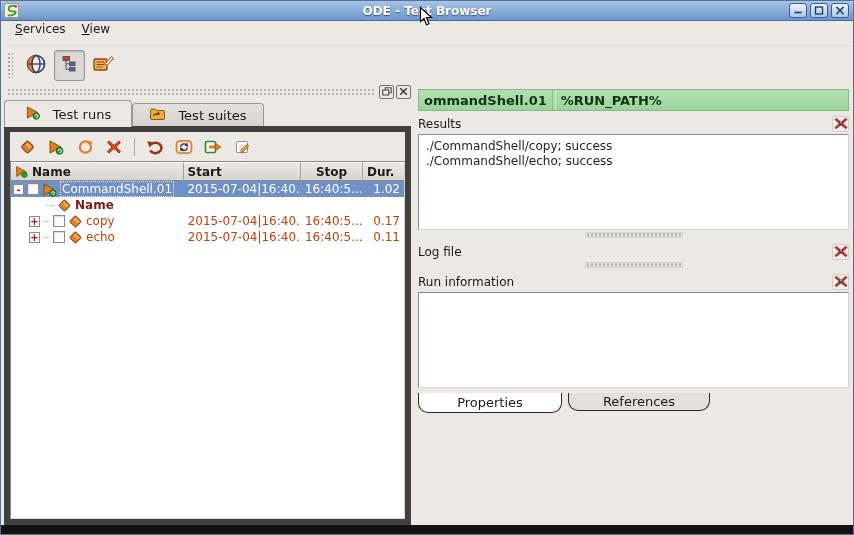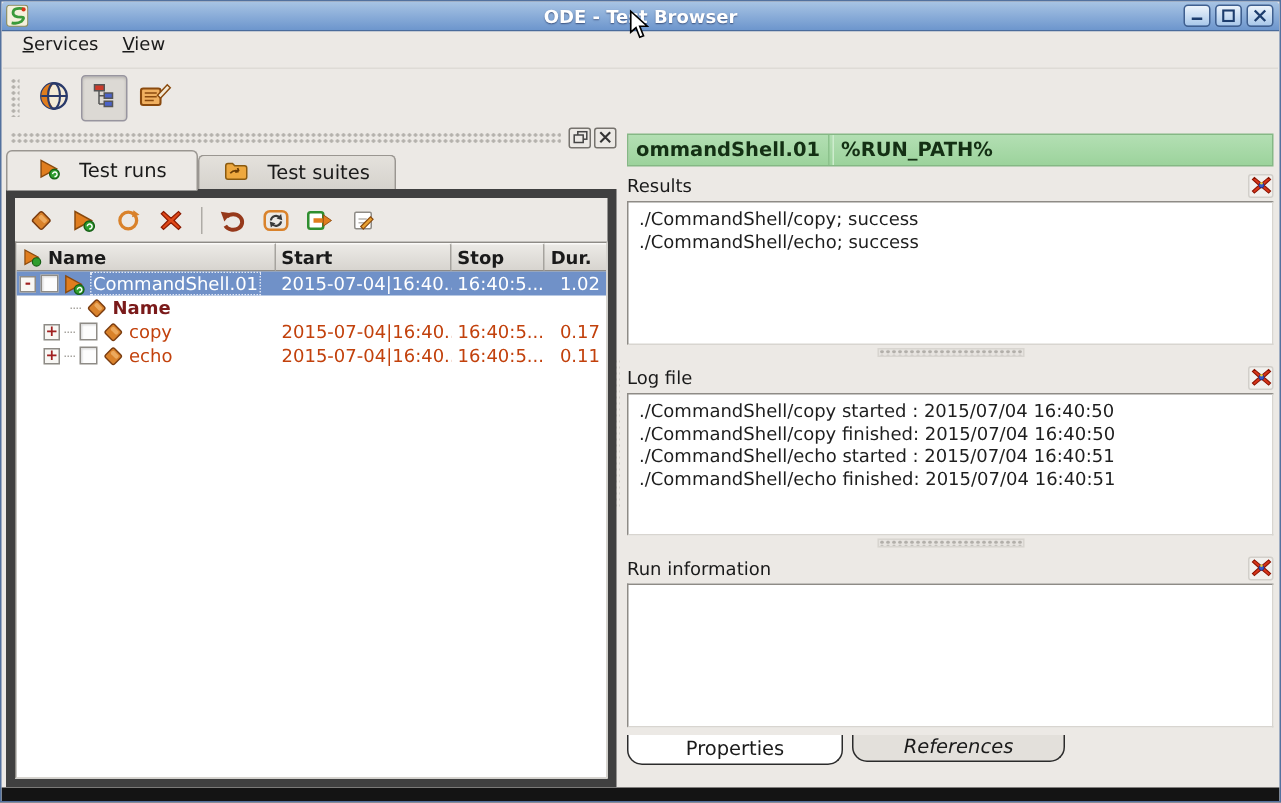--- a/index.html
+++ b/index.html
@@ -43,21 +43,21 @@
     background:#ece9e5;display:flex;flex-direction:column;z-index:2;}
   .tree-toolbar{height:29px;display:flex;align-items:center;padding-left:7px;gap:9px;}
   .tt-btn{display:flex;align-items:center;justify-content:center;width:20px;height:20px;}
   .tt-sep{width:1px;height:18px;background:#aeaba6;margin:0 1px;}
   
   .tree-table{flex:1;border:1px solid;border-color:#8e8b86 #d8d5d0 #d8d5d0 #8e8b86;background:#fff;overflow:hidden;
     display:flex;flex-direction:column;}
   .thead{display:flex;height:19px;background:linear-gradient(#edebe7,#d6d3ce);font-weight:bold;flex:none;}
   .th{border-right:1px solid #a6a39e;border-top:1px solid #fbfaf8;border-bottom:1px solid #8e8b86;
     display:flex;align-items:center;gap:4px;padding:0 4px;}
-  .c-name{width:178px;}.c-start{width:121px;}.c-stop{width:64px;}.c-dur{width:42px;border-right:none;}
+  .c-name{width:178px;}.c-start{width:121px;}.c-stop{width:64px;justify-content:center;}.c-dur{width:42px;border-right:none;}
   .trow{display:flex;height:16px;align-items:center;flex:none;}
   .trow.selected{background:#7091c8;color:#fff;}
   .td{padding:0 4px;white-space:nowrap;overflow:hidden;}
   .td.c-stop,.td.c-dur{text-align:right;}
   .name-flex{display:flex;align-items:center;gap:3px;padding-left:2px;width:178px;overflow:hidden;}
   .expander{width:11px;height:11px;flex:none;background:#f8f7f4;border:1px solid #8e8b86;color:#a02020;
     font-size:10px;font-weight:bold;line-height:9px;text-align:center;}
   .checkbox{width:12px;height:12px;flex:none;background:#fdfdfd;border:1px solid #8e8b86;
     box-shadow:inset 1px 1px 1px rgba(0,0,0,.12);}
   .dotseg{width:7px;border-top:1px dotted #a8a5a0;flex:none;}
@@ -81,21 +81,21 @@
   .box-results{height:96px;margin-top:2px;}
   .box-log{height:95px;margin-top:2px;}
   .box-run{height:96px;margin-top:2px;}
   .splitter{height:9px;display:flex;align-items:center;justify-content:center;flex:none;}
   .splitter-dots{width:98px;height:6px;background-color:#e7e4e0;border:1px solid #d8d5d0;
     background-image:radial-gradient(circle,#b2afaa 1px,transparent 1.3px);background-size:4px 3px;}
   .bottom-tabs{display:flex;margin-top:5px;flex:none;}
   .btab{display:flex;align-items:center;justify-content:center;border:1px solid #2b2b2b;border-top:none;
     font-size:13px;border-radius:0 0 10px 10px;}
   .btab.active{background:#fff;width:144px;height:20px;}
-  .btab.inactive{background:#e3e0db;width:142px;height:18px;margin-left:6px;font-style:italic;}
+  .btab.inactive{background:#e3e0db;width:142px;height:18px;margin-left:6px;}
   
   .vsplit{position:absolute;left:407px;top:238px;width:5px;height:100px;
     background-image:radial-gradient(circle,#b2afaa 1px,transparent 1.3px);background-size:4px 4px;}
   .bottom-strip{position:absolute;left:0;right:0;bottom:0;height:9px;background:#141414;}
   .cursor{position:absolute;left:418px;top:5px;z-index:50;}
 </style>
 </head>
 <body>
 
 <div class="window">
@@ -387,26 +387,20 @@
     <div class="sec-label-row">
       <span class="sec-title">Log file</span>
       <span class="redx-btn">
         <svg width="14" height="13" viewBox="0 0 16 15">
             <path d="M2.5 1.5 L8 6 L13.5 1.5 L15 3 L10 7.5 L15 12 L13.5 13.5 L8 9 L2.5 13.5 L1 12 L6 7.5 L1 3 Z" fill="#d83418" stroke="#8a1200" stroke-width="0.8"></path>
             <circle cx="8" cy="7.5" r="2" fill="#3a5ac8" stroke="#1a2a7a" stroke-width="0.6"></circle>
             <circle cx="8" cy="6" r="1" fill="#e8c838"></circle>
           </svg>
       </span>
     </div>
-    <div class="sec-box box-log">
-      <div>./CommandShell/copy started : 2015/07/04 16:40:50</div>
-      <div>./CommandShell/copy finished: 2015/07/04 16:40:50</div>
-      <div>./CommandShell/echo started : 2015/07/04 16:40:51</div>
-      <div>./CommandShell/echo finished: 2015/07/04 16:40:51</div>
-    </div>
 
     <div class="splitter">
         <span class="splitter-dots"></span>
       </div>
 
     <div class="sec-label-row">
       <span class="sec-title">Run information</span>
       <span class="redx-btn">
         <svg width="14" height="13" viewBox="0 0 16 15">
             <path d="M2.5 1.5 L8 6 L13.5 1.5 L15 3 L10 7.5 L15 12 L13.5 13.5 L8 9 L2.5 13.5 L1 12 L6 7.5 L1 3 Z" fill="#d83418" stroke="#8a1200" stroke-width="0.8"></path>

